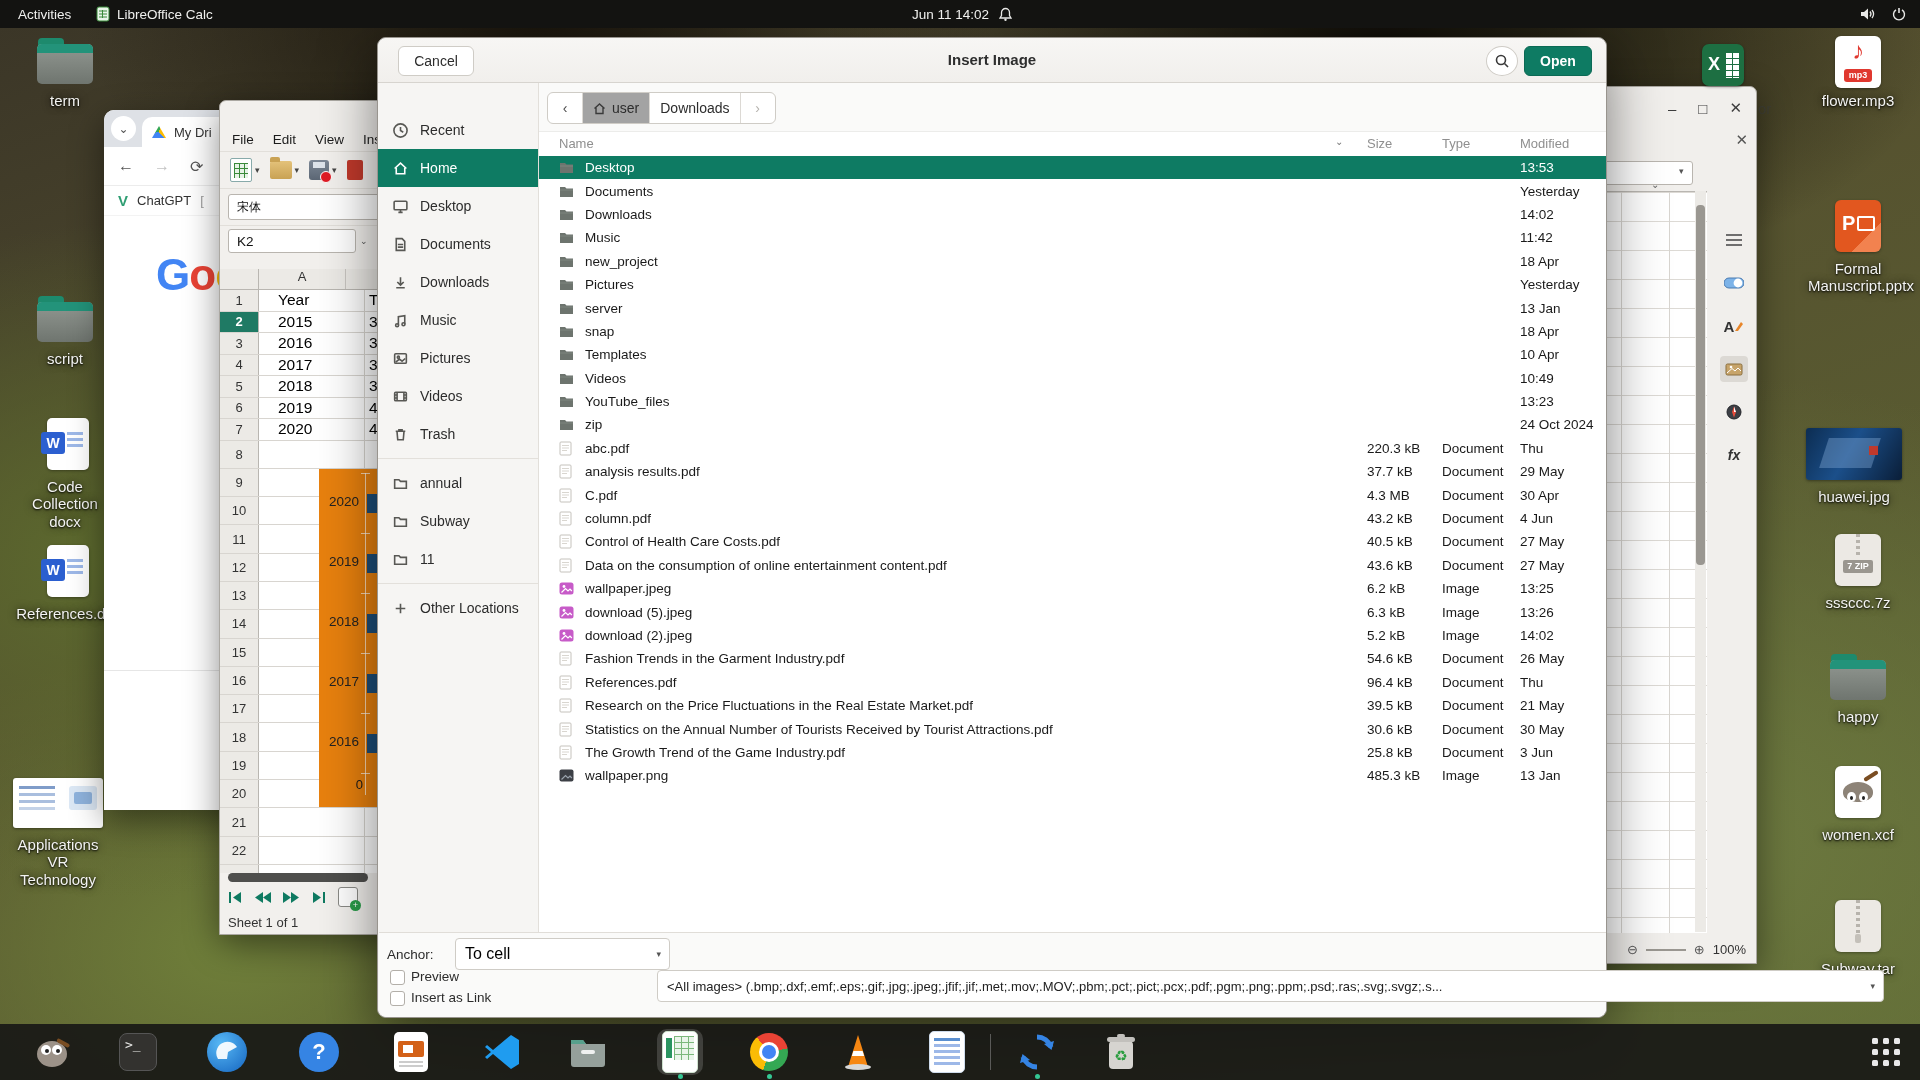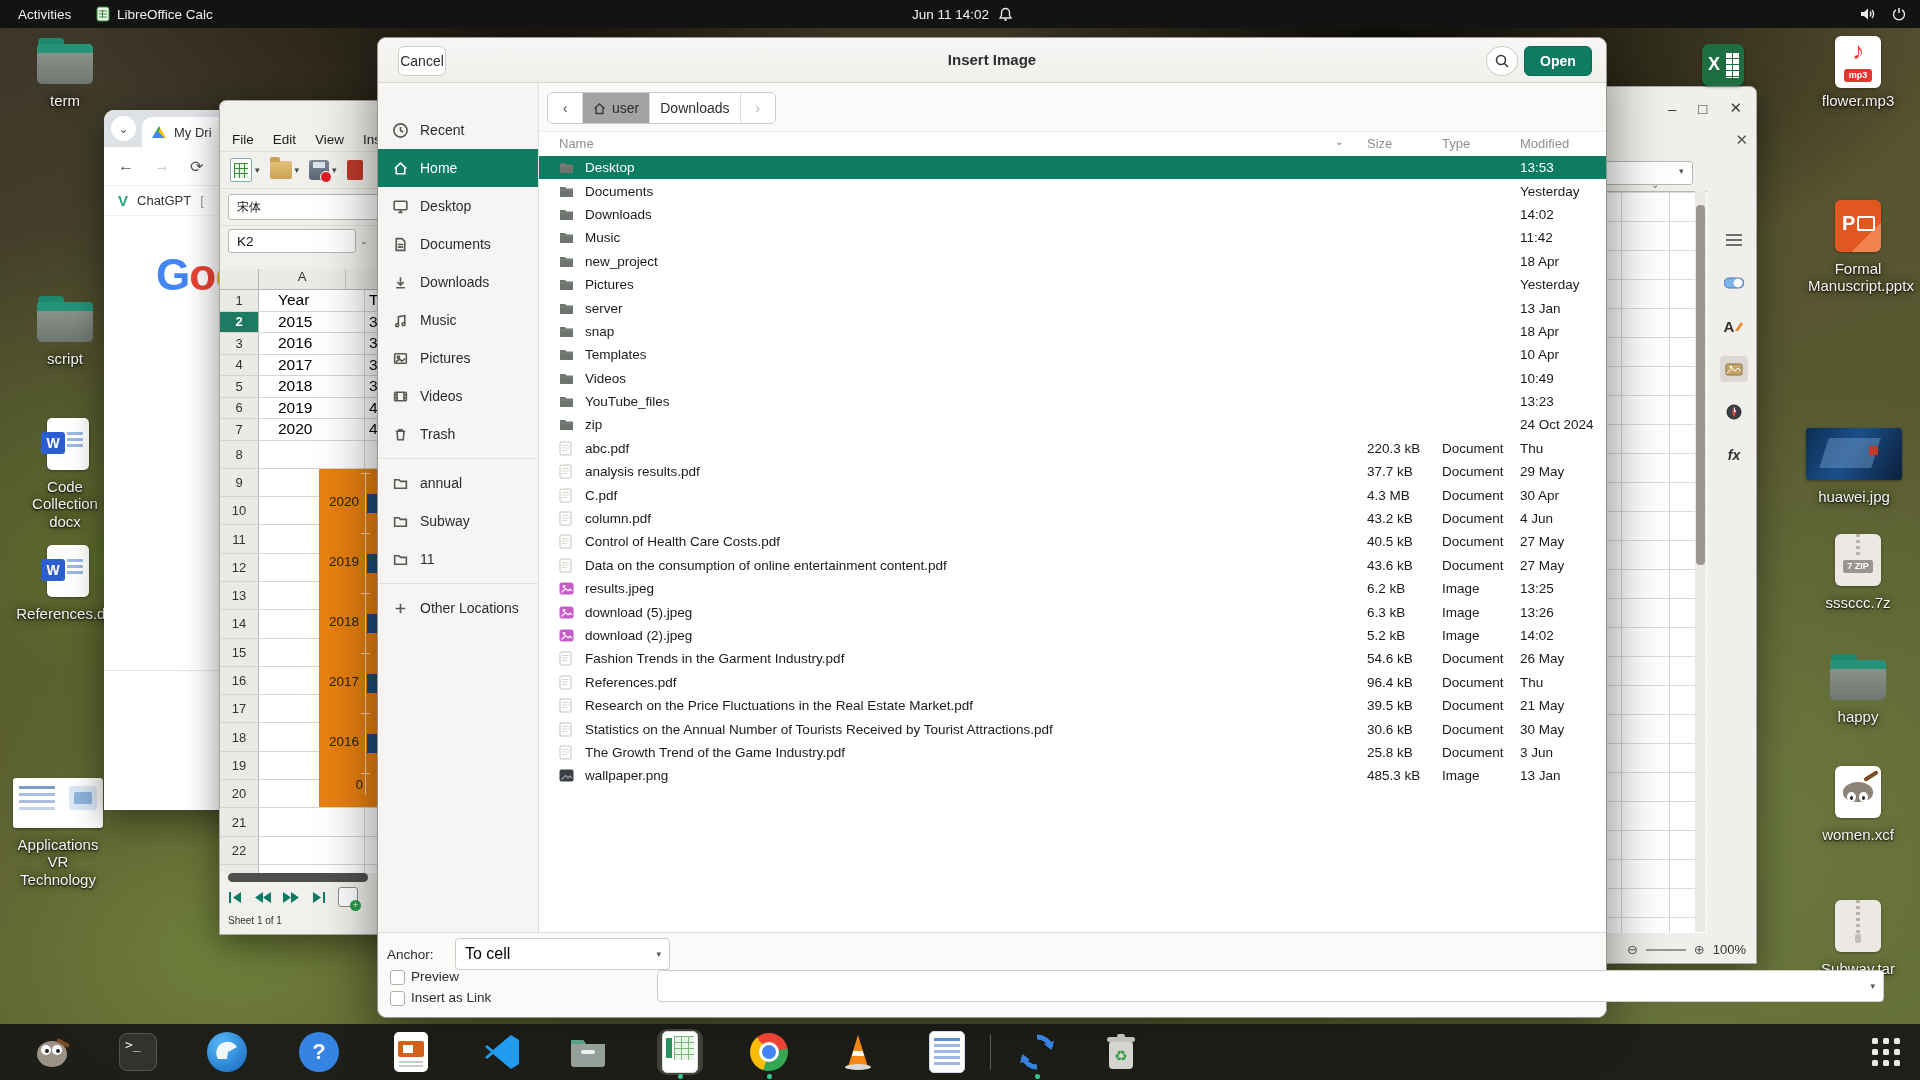--- a/index.html
+++ b/index.html
@@ -83,21 +83,21 @@
   .ch-tick{position:absolute;left:42px;width:9px;height:1px;background:rgba(255,255,255,.65);}
   .ch-bar{position:absolute;left:48px;width:80px;height:19px;background:#1d4e79;}
   .ch-zero{position:absolute;left:30px;width:14px;text-align:right;font-size:13px;color:#1a1a1a;}
   
   .c-hscroll{position:absolute;left:8px;top:772px;width:140px;height:9px;border-radius:5px;background:#4f4f4d;}
   .c-nav{position:absolute;left:8px;top:786px;display:flex;align-items:center;gap:12px;}
   .c-nav svg{display:block}
   .c-sheetadd{width:18px;height:18px;border:1px solid #8a8a86;border-radius:3px;background:#fff;position:relative;}
   .c-sheetadd:after{content:"+";position:absolute;right:-4px;bottom:-5px;width:11px;height:11px;border-radius:50%;
     background:#2a9d4a;color:#fff;font-size:9px;line-height:11px;text-align:center;}
-  .c-status{position:absolute;left:8px;top:814px;font-size:10px;color:#333;}
+  .c-status{position:absolute;left:8px;top:814px;font-size:13px;color:#333;}
   
   .calc2{left:1150px;top:86px;width:605px;height:876px;background:#f1efec;border:1px solid #aba8a2;border-radius:7px 7px 0 0;z-index:3;}
   .c2-controls{position:absolute;top:12px;right:14px;display:flex;gap:22px;color:#3d3d3d;font-size:15px;align-items:center;}
   .c2-close-side{position:absolute;top:44px;right:8px;color:#555;font-size:15px;}
   .c2-combo-end{position:absolute;left:452px;top:74px;width:88px;height:22px;background:#fff;border:1px solid #b9b5af;border-radius:3px;}
   .c2-combo-car{position:absolute;left:528px;top:79px;font-size:9px;color:#555;}
   .c2-gridwrap{position:absolute;left:440px;top:104px;width:116px;height:741px;background:#fff;
     background-image:linear-gradient(#dddad5 1px,transparent 1px);background-size:100% 29px;border-top:1px solid #b9b6b1;}
   .c2-vline{position:absolute;top:0;bottom:0;width:1px;background:#d8d5d0;}
   .c2-colcar{position:absolute;left:500px;top:92px;font-size:10px;color:#666;}
@@ -109,21 +109,21 @@
   .c2-zoom{position:absolute;right:10px;bottom:6px;display:flex;align-items:center;gap:8px;font-size:13px;color:#333;}
   .zslider{width:40px;height:2px;background:#9a9791;}
   .zbtn{font-size:13px;color:#555;}
   
   .dialog{left:377px;top:37px;width:1228px;height:979px;background:#fafafa;border:1px solid #98948e;border-radius:9px;
     z-index:5;box-shadow:0 18px 55px rgba(0,0,0,.5);}
   .d-title{height:44px;background:linear-gradient(#f7f6f4,#f1efec);border-bottom:1px solid #d7d4cf;border-radius:9px 9px 0 0;position:relative;}
   .d-title-text{position:absolute;left:0;right:0;top:13px;text-align:center;font-weight:bold;font-size:15px;color:#2e2e2e;}
   .btn{position:absolute;top:8px;height:30px;border:1px solid #cfccc6;border-radius:6px;background:#fff;
     font-size:14px;color:#2d2d2d;display:flex;align-items:center;justify-content:center;}
-  .d-cancel{left:20px;width:48px;}
+  .d-cancel{left:20px;width:76px;}
   .d-search{right:88px;width:32px;border-radius:50%;}
   .d-open{right:14px;width:68px;background:#0e7b63;border-color:#0b6a55;color:#fff;font-weight:bold;}
   .d-body{position:absolute;top:45px;bottom:0;left:0;right:0;display:flex;}
   .d-sidebar{width:160px;background:#f6f5f3;border-right:1px solid #e2dfda;border-radius:0 0 0 9px;padding-top:28px;}
   .sb-item{height:38px;display:flex;align-items:center;gap:11px;padding-left:14px;font-size:14px;color:#2c2c2c;}
   .sb-item.sel{background:#0e7b63;color:#fff;}
   .sb-item.sel svg *{stroke:#fff;}
   .sb-ico{width:17px;height:17px;display:flex;}
   .sb-sep{border-top:1px solid #e3e0db;margin:5px 0;}
   .d-main{flex:1;position:relative;background:#fff;border-radius:0 0 9px 0;}
@@ -869,21 +869,21 @@
        <span class="f-mod">27 May</span>
           </div>
           <div class="frow">
        <span class="f-ico">
               <svg width="15" height="13">
                 <rect x="0.5" y="0.5" width="14" height="12" rx="2.5" fill="#c75bc8"></rect>
                 <circle cx="5" cy="4.5" r="1.4" fill="#fff"></circle>
                 <path d="M2.5 10.5 L6.5 6.5 L9 9 L11 7 L12.8 9" stroke="#fff" fill="none" stroke-width="1.2"></path>
               </svg>
             </span>
-       <span class="f-name">results.jpeg</span>
+       <span class="f-name">wallpaper.jpeg</span>
        <span class="f-size">6.2 kB</span>
        <span class="f-type">Image</span>
        <span class="f-mod">13:25</span>
           </div>
           <div class="frow">
        <span class="f-ico">
               <svg width="15" height="13">
                 <rect x="0.5" y="0.5" width="14" height="12" rx="2.5" fill="#c75bc8"></rect>
                 <circle cx="5" cy="4.5" r="1.4" fill="#fff"></circle>
                 <path d="M2.5 10.5 L6.5 6.5 L9 9 L11 7 L12.8 9" stroke="#fff" fill="none" stroke-width="1.2"></path>
@@ -980,20 +980,21 @@
        <span class="f-mod">13 Jan</span>
           </div>
         </div>
       <div class="d-bottom">
         <span class="anch-lbl">Anchor:</span>
         <span class="anch-combo combo2">
           <span>To cell</span>
             <span class="car">▾</span>
         </span>
         <span class="filt-combo combo2">
+          <span style="overflow:hidden;white-space:nowrap">&lt;All images&gt; (.bmp;.dxf;.emf;.eps;.gif;.jpg;.jpeg;.jfif;.jif;.met;.mov;.MOV;.pbm;.pct;.pict;.pcx;.pdf;.pgm;.png;.ppm;.psd;.ras;.svg;.svgz;.s...</span>
           <span class="car">▾</span>
         </span>
         <span class="chk" style="top:37px"></span>
         <span class="chk-lbl" style="top:36px">Preview</span>
         <span class="chk" style="top:58px"></span>
         <span class="chk-lbl" style="top:57px">Insert as Link</span>
       </div>
     </div>
   </div>
 </div>

